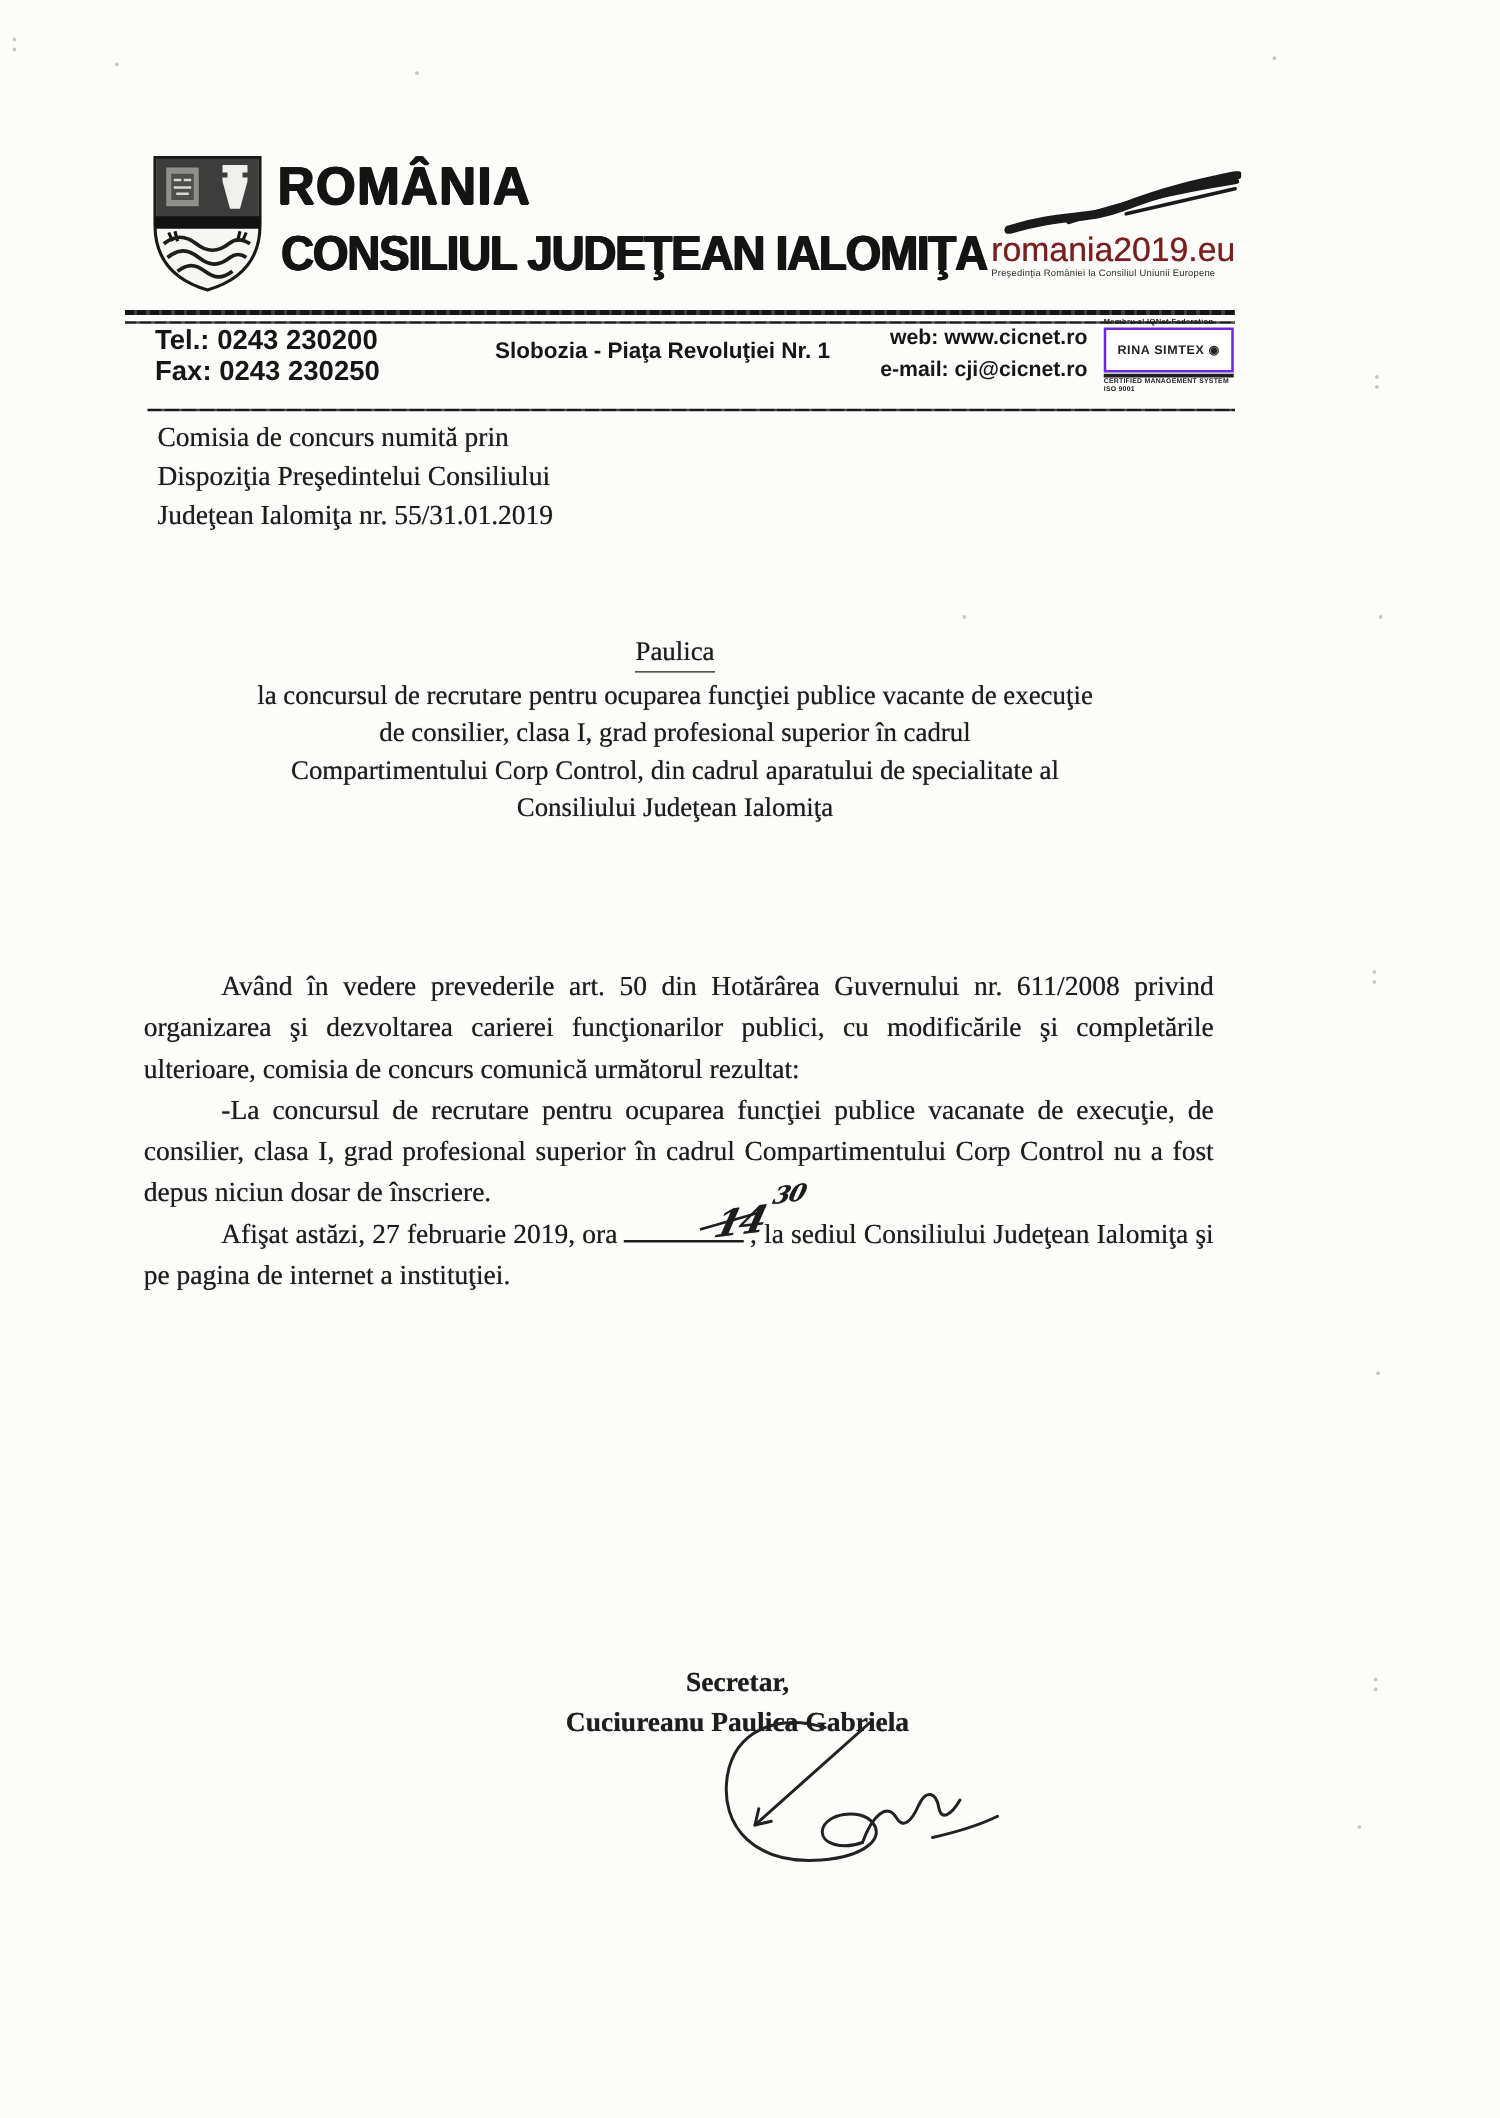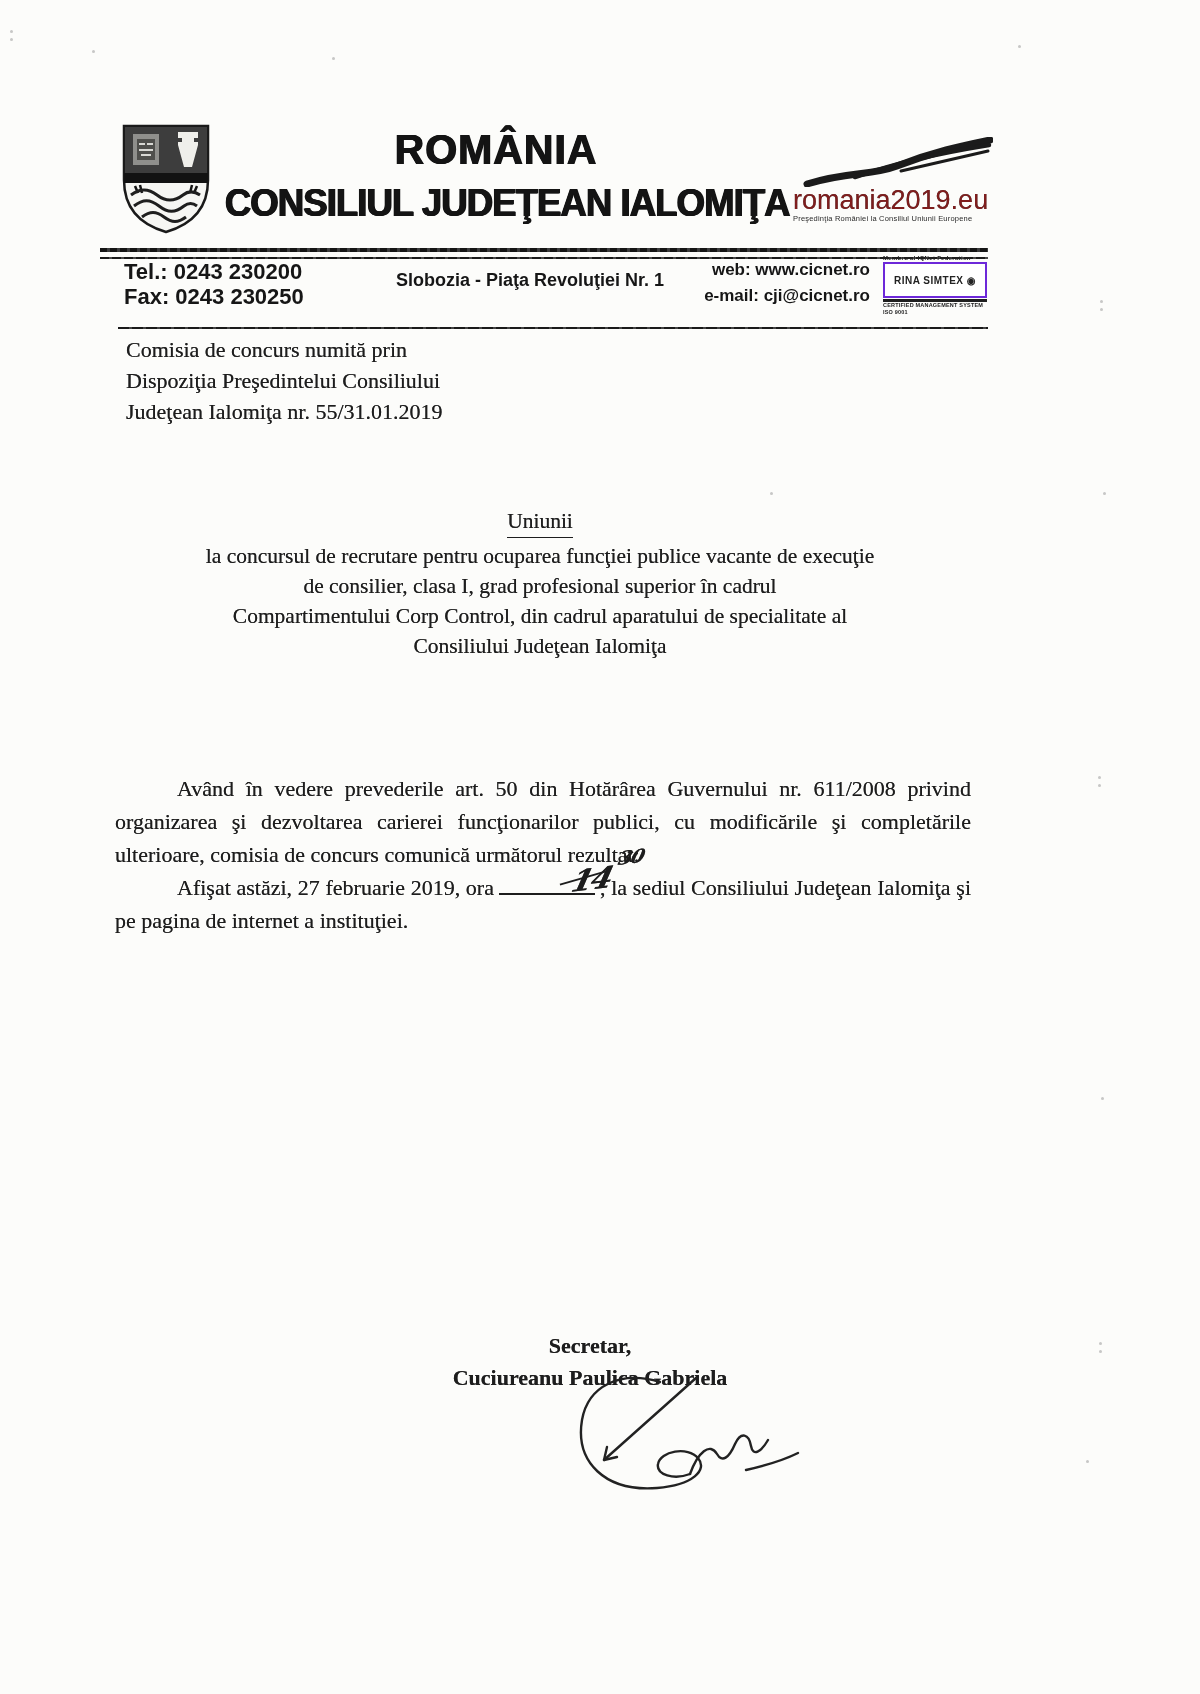--- a/index.html
+++ b/index.html
@@ -10,21 +10,21 @@
     margin:0 auto;
     background:#fcfcfa;
     overflow:hidden;
     font-family:"Liberation Serif",serif;
     color:#1d1d1d;
   }
   .scantext{ text-shadow:0 0 0.6px rgba(25,25,25,0.75); }
 
   
   .coat{ position:absolute; left:120px; top:122px; width:92px; height:114px; }
-  .head-center{ position:absolute; left:222px; top:126px; width:548px; text-align:center; }
+  .head-center{ position:absolute; left:222px; top:126px; width:548px; text-align:left; }
   .heavy{
     font-family:"Liberation Sans",sans-serif; font-weight:bold; color:#141414;
     text-shadow:0.8px 0 0 #141414,-0.6px 0 0 #141414,0 0.5px 0 #141414;
   }
   .romania-title{ font-size:41px; letter-spacing:1px; transform:scaleY(1.04); }
   .institution-title{ font-size:37px; letter-spacing:-1px; margin-top:9px; transform:scale(0.99,1.06); white-space:nowrap; }
 
   .logo2019{ position:absolute; left:793px; top:137px; width:205px; text-align:left; }
   .logo2019 .wave{ display:block; margin-left:10px; }
   .logo-text{ font-family:"Liberation Sans",sans-serif; font-size:27px; color:#7f1d1d; letter-spacing:0; line-height:26px; }
@@ -141,29 +141,30 @@
 
   <div class="rule-thin"></div>
 
   <div class="commission scantext">
     <div>Comisia de concurs numită prin</div>
     <div>Dispoziţia Preşedintelui Consiliului</div>
     <div>Judeţean Ialomiţa nr. 55/31.01.2019</div>
   </div>
 
   <div class="title-block scantext">
-    <div><span class="title-heading">Uniunii</span></div>
+    <div><span class="title-heading">Paulica</span></div>
     <div>la concursul de recrutare pentru ocuparea funcţiei publice vacante de execuţie</div>
     <div>de consilier, clasa I, grad profesional superior în cadrul</div>
     <div>Compartimentului Corp Control, din cadrul aparatului de specialitate al</div>
     <div>Consiliului Judeţean Ialomiţa</div>
   </div>
 
   <div class="body-block scantext">
     <p>Având în vedere prevederile art. 50 din Hotărârea Guvernului nr. 611/2008 privind organizarea şi dezvoltarea carierei funcţionarilor publici, cu modificările şi completările ulterioare, comisia de concurs comunică următorul rezultat:</p>
+    <p>-La concursul de recrutare pentru ocuparea funcţiei publice vacanate de execuţie, de consilier, clasa I, grad profesional superior în cadrul Compartimentului Corp Control nu a fost depus niciun dosar de înscriere.</p>
     <p><span>Afişat astăzi, 27 februarie 2019, ora</span><span class="blankline"><span class="hand"><span>14</span><sup>30</sup></span><i class="hand-stroke"></i></span><span>, la sediul Consiliului Judeţean Ialomiţa şi pe pagina de internet a instituţiei.</span></p>
   </div>
 
   <div class="signature scantext">
     <div>Secretar,</div>
     <div>Cuciureanu Paulica Gabriela</div>
   </div>
   <svg class="sign-svg" width="300" height="130" viewBox="0 0 300 130">
     <g stroke="#222" stroke-width="2.4" fill="none" stroke-linecap="round">
       <path d="M160,10 C120,-2 88,14 82,48 C75,90 105,120 157,116 C193,113 208,98 198,86 C188,74 160,79 158,92 C156,103 174,108 190,102"></path>

